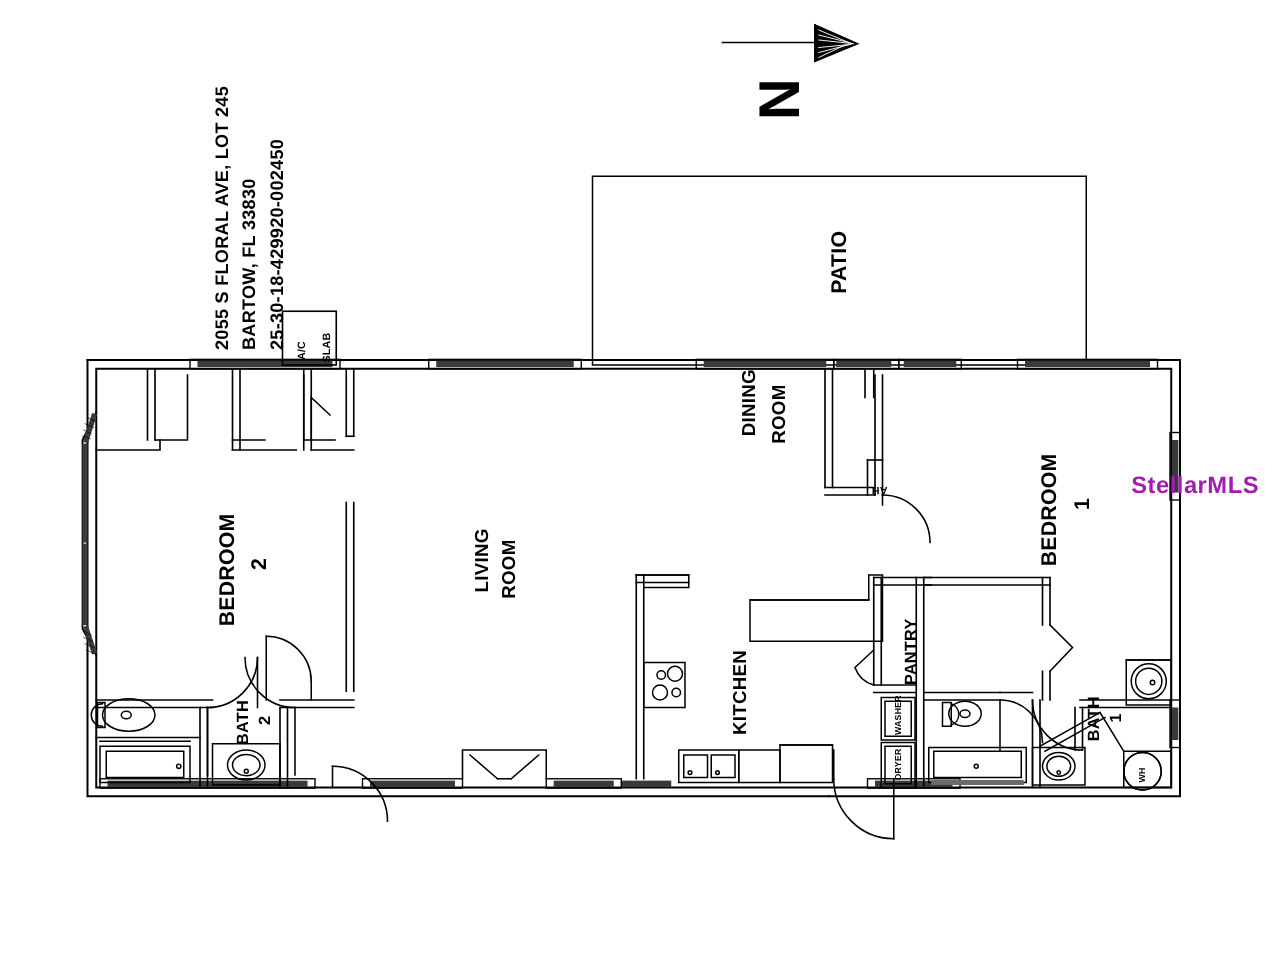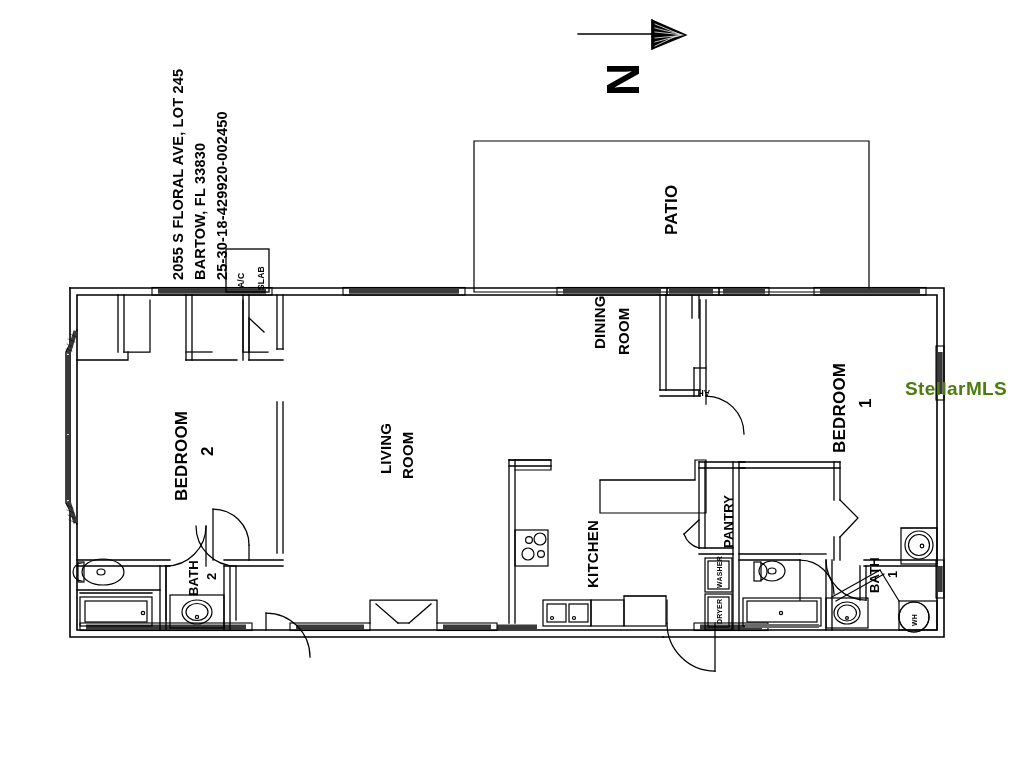--- a/index.html
+++ b/index.html
@@ -16,21 +16,21 @@
 
   .title-block{font-size:14.5px;font-weight:700;line-height:1.45;}
   .north-n{font-size:46px;font-weight:700;}
   .room-lg{font-size:17px;}
   .room-md{font-size:15px;}
   .room-sm{font-size:13px;}
   .tiny{font-size:8.5px;}
   .xtiny{font-size:7px;}
 
   .wm{position:absolute;left:905px;top:378px;font-size:19px;font-weight:700;
-      color:#4d7c0f;letter-spacing:.4px;font-family:"Liberation Sans",sans-serif;
+      color:#a21caf;letter-spacing:.4px;font-family:"Liberation Sans",sans-serif;
       pointer-events:none;}
 </style>
 </head>
 <body>
 
 <div id="plan">
 
   <svg id="fp" viewBox="0 0 1024 768">
     <g fill="none" stroke="#000" stroke-linecap="square" stroke-linejoin="miter">
 

